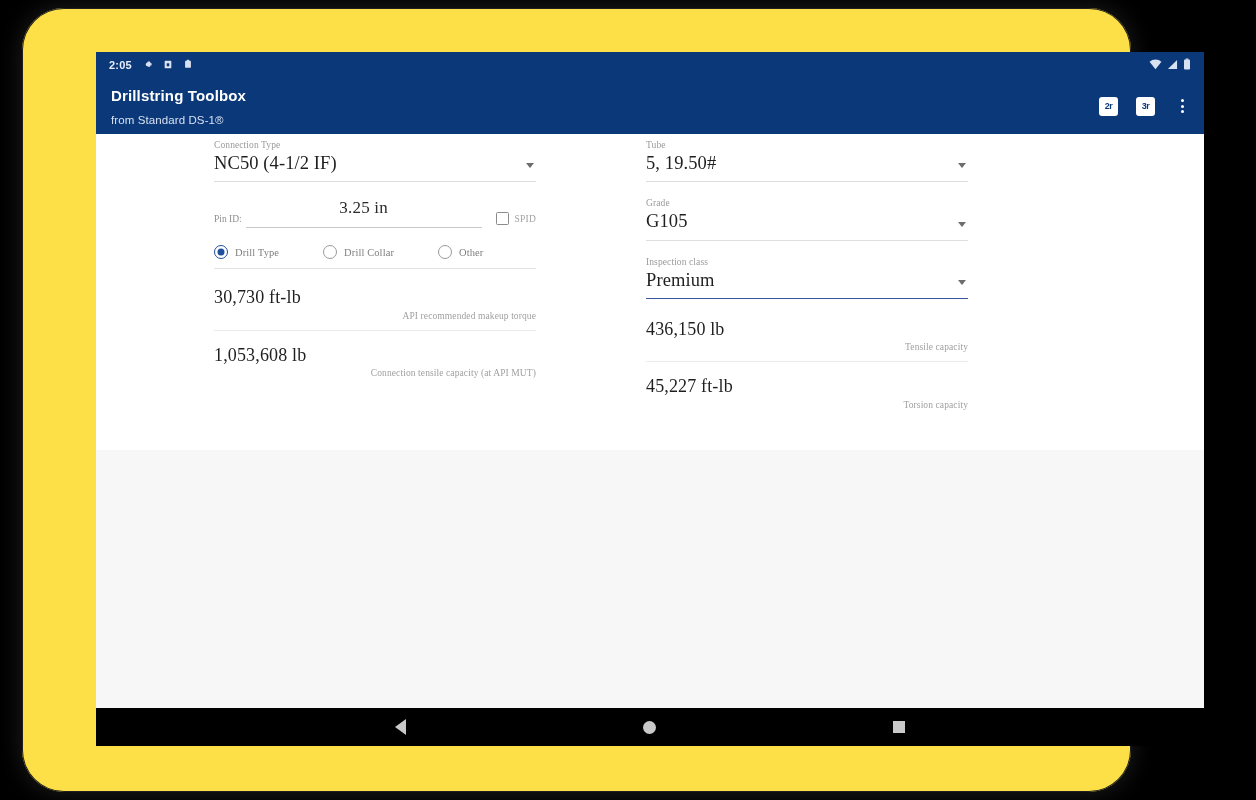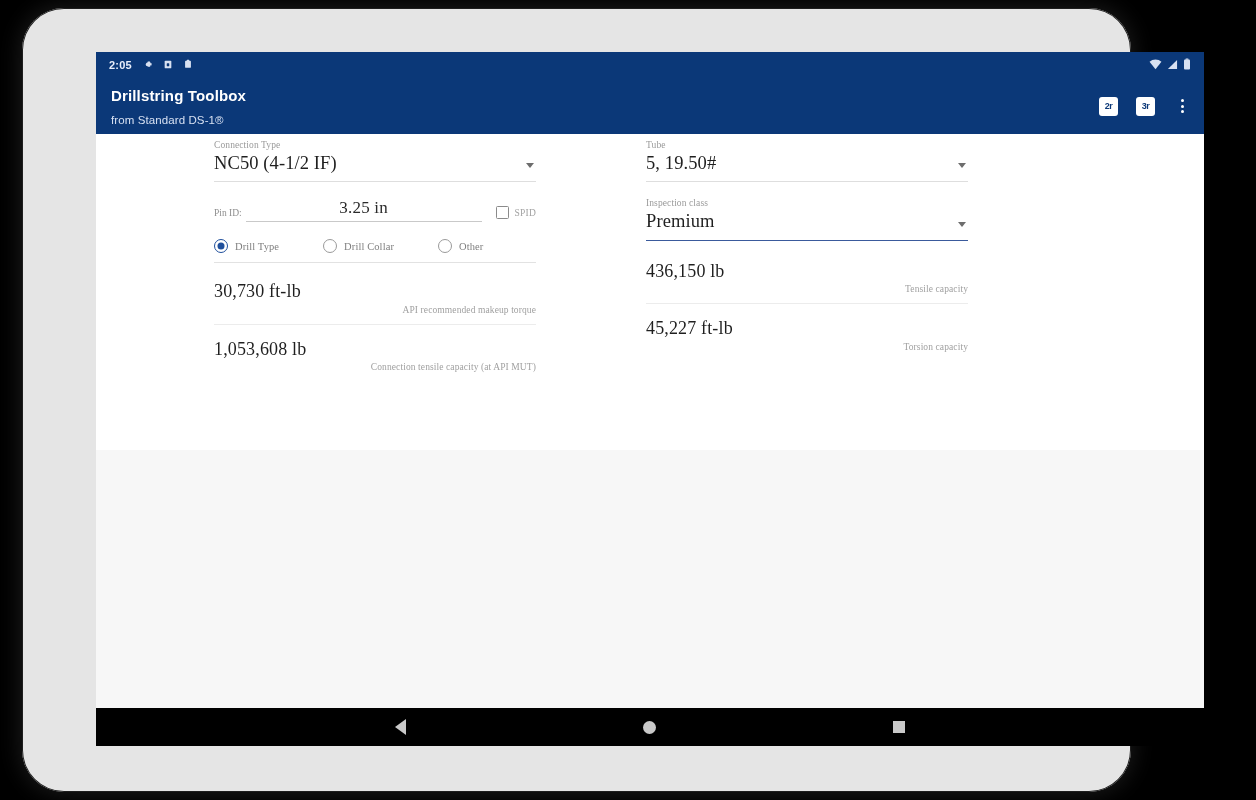--- a/index.html
+++ b/index.html
@@ -19,21 +19,21 @@
     height: 800px;
     background: #000000;
   }
 
   .tablet-frame {
     position: absolute;
     left: 22px;
     top: 8px;
     width: 1109px;
     height: 784px;
-    background: #e5e5e5;
+    background: #fde047;
     border-radius: 42px;
     box-shadow: inset 0 0 0 1px #1e1e1e, 0 0 22px 2px rgba(60,60,60,0.45);
   }
 
   .tablet-inner {
     position: absolute;
     left: 74px;
     top: 44px;
     width: 1108px;
     height: 656px;
@@ -175,21 +175,21 @@
     font-size: 9.5px;
     color: #8e8e8e;
     padding-bottom: 4px;
     white-space: nowrap;
     margin-right: 4px;
   }
   .num-input {
     flex: 1;
     border-bottom: 1px solid #c9c9c9;
     text-align: center;
-    padding-bottom: 3px;
+    padding-bottom: 9px;
     cursor: text;
   }
   .num-input-value {
     font-size: 17px;
     color: #2b2b2b;
     letter-spacing: 0.2px;
   }
   .num-check {
     display: flex;
     align-items: center;
@@ -414,20 +414,25 @@
             </div>
 
             <div class="col col-right">
 
               <div class="field">
                 <div class="field-label">Tube</div>
                 <div class="field-value">5, 19.50#</div>
                 <span class="caret"></span>
               </div>
 
+              <div class="field">
+                <div class="field-label">Grade</div>
+                <div class="field-value">G105</div>
+                <span class="caret"></span>
+              </div>
 
               <div class="field accent">
                 <div class="field-label">Inspection class</div>
                 <div class="field-value">Premium</div>
                 <span class="caret"></span>
               </div>
 
               <div class="result">
                 <div class="result-value">436,150 lb</div>
                 <div class="result-caption">Tensile capacity</div>

